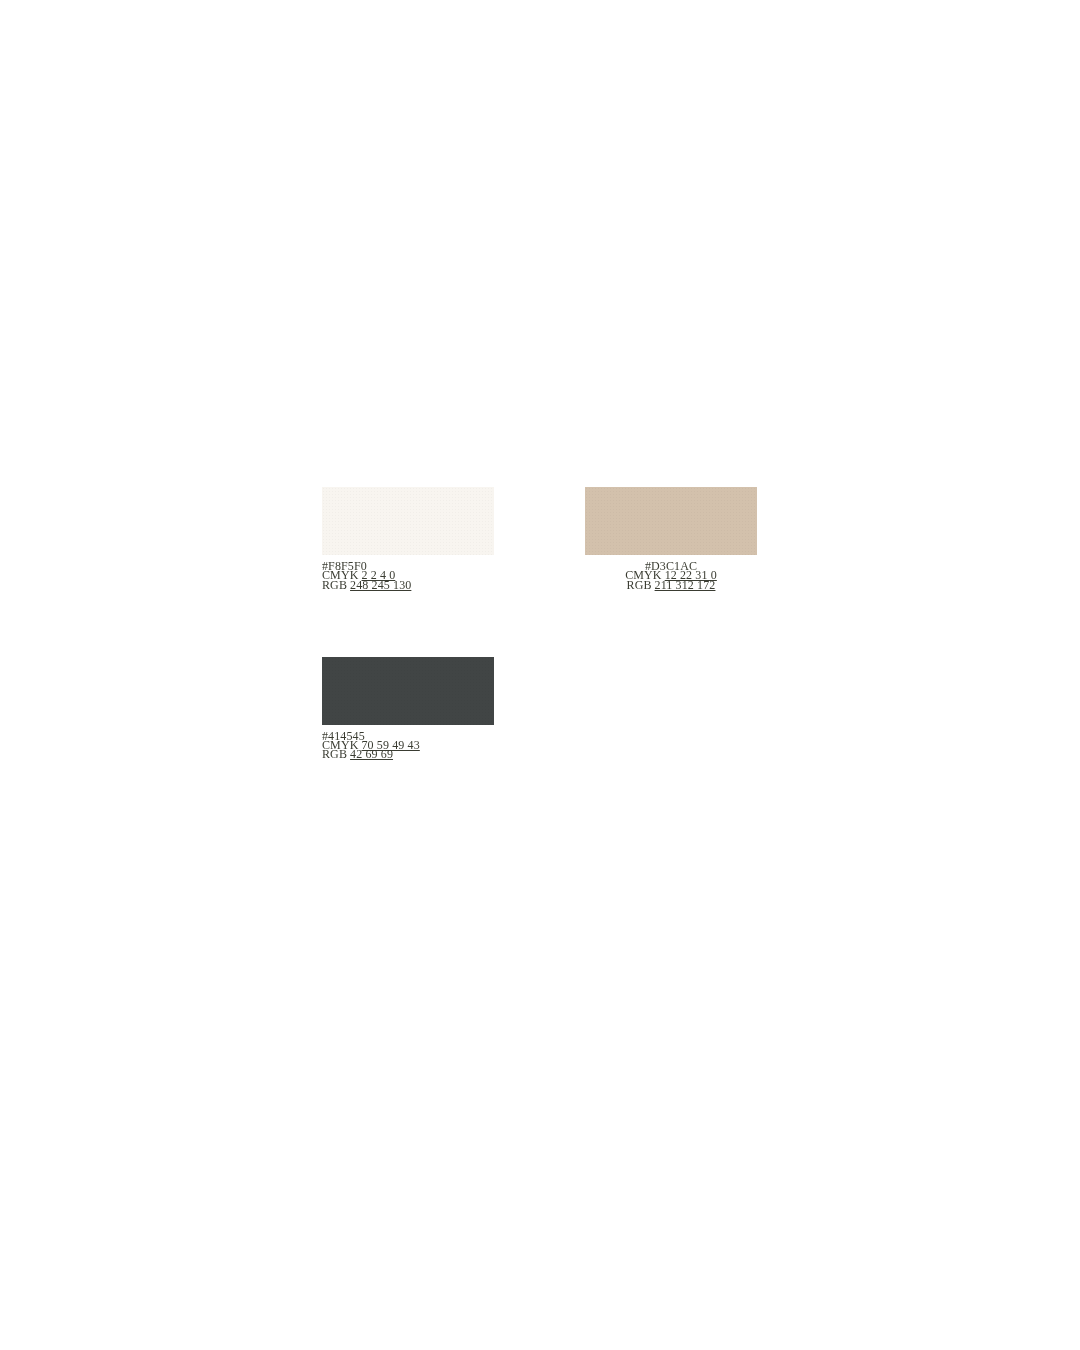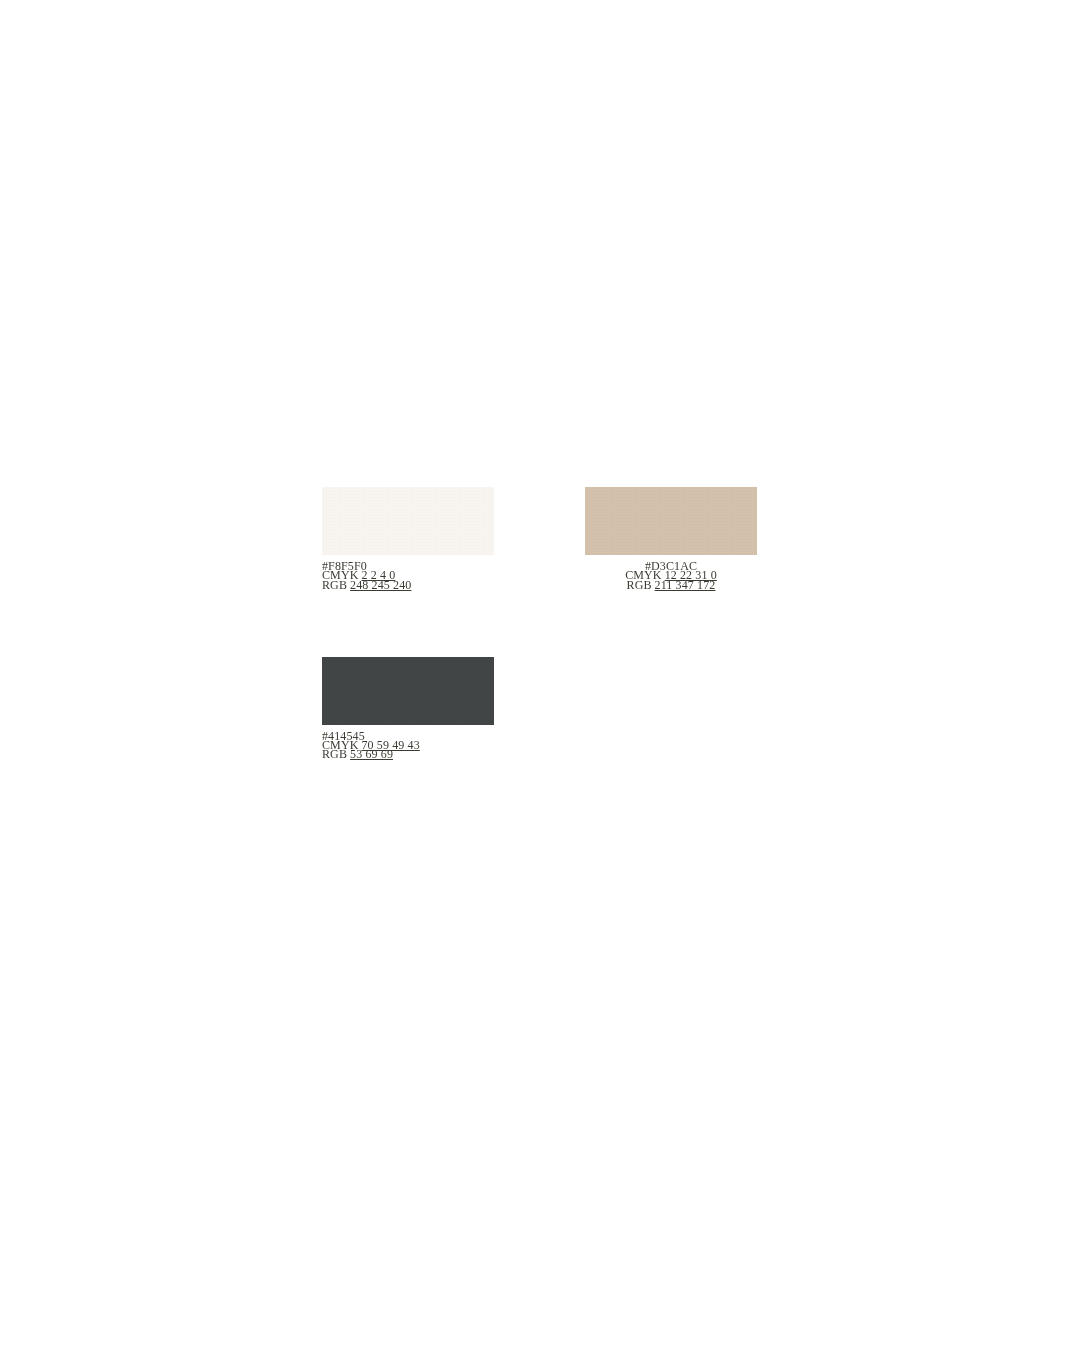--- a/index.html
+++ b/index.html
@@ -82,39 +82,39 @@
 <body style="background-color: rgb(255, 255, 255);">
 
 <div id="palette-sheet">
   <div class="swatch-grid">
 
     <div class="swatch-cell">
       <div class="swatch-chip" style="background-color: rgb(248, 245, 240);"></div>
       <div class="swatch-caption" style="color: rgb(58, 60, 50);">
         <span class="caption-line">#F8F5F0</span>
         <span class="caption-line"><span class="caption-label">CMYK</span><span class="caption-values">2 2 4 0</span></span>
-        <span class="caption-line"><span class="caption-label">RGB</span><span class="caption-values">248 245 240</span></span>
+        <span class="caption-line"><span class="caption-label">RGB</span><span class="caption-values">248 245 130</span></span>
       </div>
     </div>
 
 
 
     <div class="swatch-cell">
       <div class="swatch-chip" style="background-color: rgb(211, 193, 172);"></div>
       <div class="swatch-caption" style="color: rgb(58, 60, 50); text-align: center;">
         <span class="caption-line">#D3C1AC</span>
         <span class="caption-line"><span class="caption-label">CMYK</span><span class="caption-values">12 22 31 0</span></span>
-        <span class="caption-line"><span class="caption-label">RGB</span><span class="caption-values">211 347 172</span></span>
+        <span class="caption-line"><span class="caption-label">RGB</span><span class="caption-values">211 312 172</span></span>
       </div>
     </div>
 
 
     <div class="swatch-cell">
       <div class="swatch-chip" style="background-color: rgb(65, 69, 69);"></div>
       <div class="swatch-caption" style="color: rgb(58, 60, 50);">
         <span class="caption-line">#414545</span>
         <span class="caption-line"><span class="caption-label">CMYK</span><span class="caption-values">70 59 49 43</span></span>
-        <span class="caption-line"><span class="caption-label">RGB</span><span class="caption-values">53 69 69</span></span>
+        <span class="caption-line"><span class="caption-label">RGB</span><span class="caption-values">42 69 69</span></span>
       </div>
     </div>
 
   </div>
 </div>
 
 </body></html>

